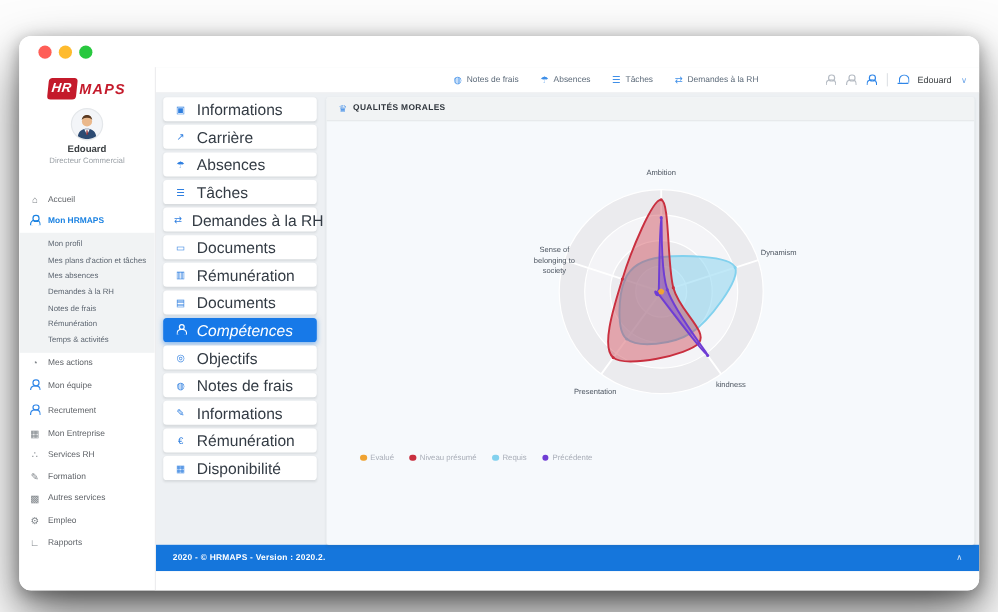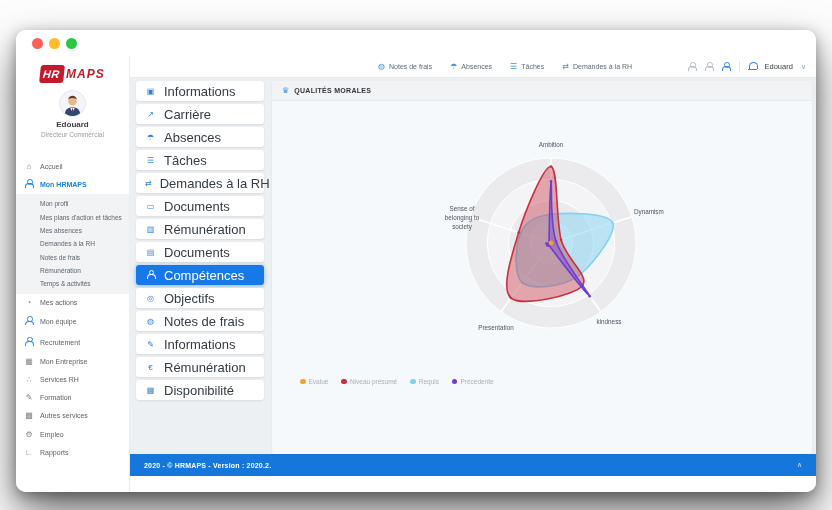--- a/index.html
+++ b/index.html
@@ -58,21 +58,21 @@
 
   .content { flex:1; display:flex; padding:3px 4px 0 6px; min-height:0; }
 
   
   .menu-col { width:128px; flex-shrink:0; margin-right:8px; }
   .mcard { height:20px; margin-bottom:3px; background:#fff; border-radius:3px; display:flex; align-items:center;
            padding-left:9px; box-shadow:0 1px 2px rgba(60,64,67,.12); cursor:pointer; }
   .mcard .g { width:11px; font-size:8px; color:#2f7fe0; text-align:center; }
   .mcard .lbl { font-size:13px; color:#333b44; margin-left:8px; white-space:nowrap; }
   .mcard.active { background:#1779e8; box-shadow:0 1px 4px rgba(23,121,232,.5); }
-  .mcard.active .lbl { color:#fff; }
+  .mcard.active .lbl { color:#fff;font-style:italic; }
   .mcard.active .g, .mcard.active .picon { color:#fff; }
 
   
   .panel { position:relative; flex:1; background:#f6f9fc; border-radius:2px; box-shadow:0 1px 2px rgba(60,64,67,.1); overflow:hidden; }
   .panel-head { height:20px; background:#f1f3f4; border-bottom:1px solid #e7eaec; display:flex; align-items:center; padding-left:10px; gap:5px; }
   .panel-head .g { color:#4d94e8; font-size:8px; }
   .panel-title { font-size:7px; font-weight:bold; color:#30363d; letter-spacing:.3px; }
   #radar-svg { position:absolute; left:0; top:20px; }
   .axis-label { position:absolute; font-size:6.3px; color:#4c5560; text-align:center; transform:translate(-50%,-50%); line-height:1.4; }
   .axis-label.left-anchor { transform:translate(0,-50%); text-align:left; }

